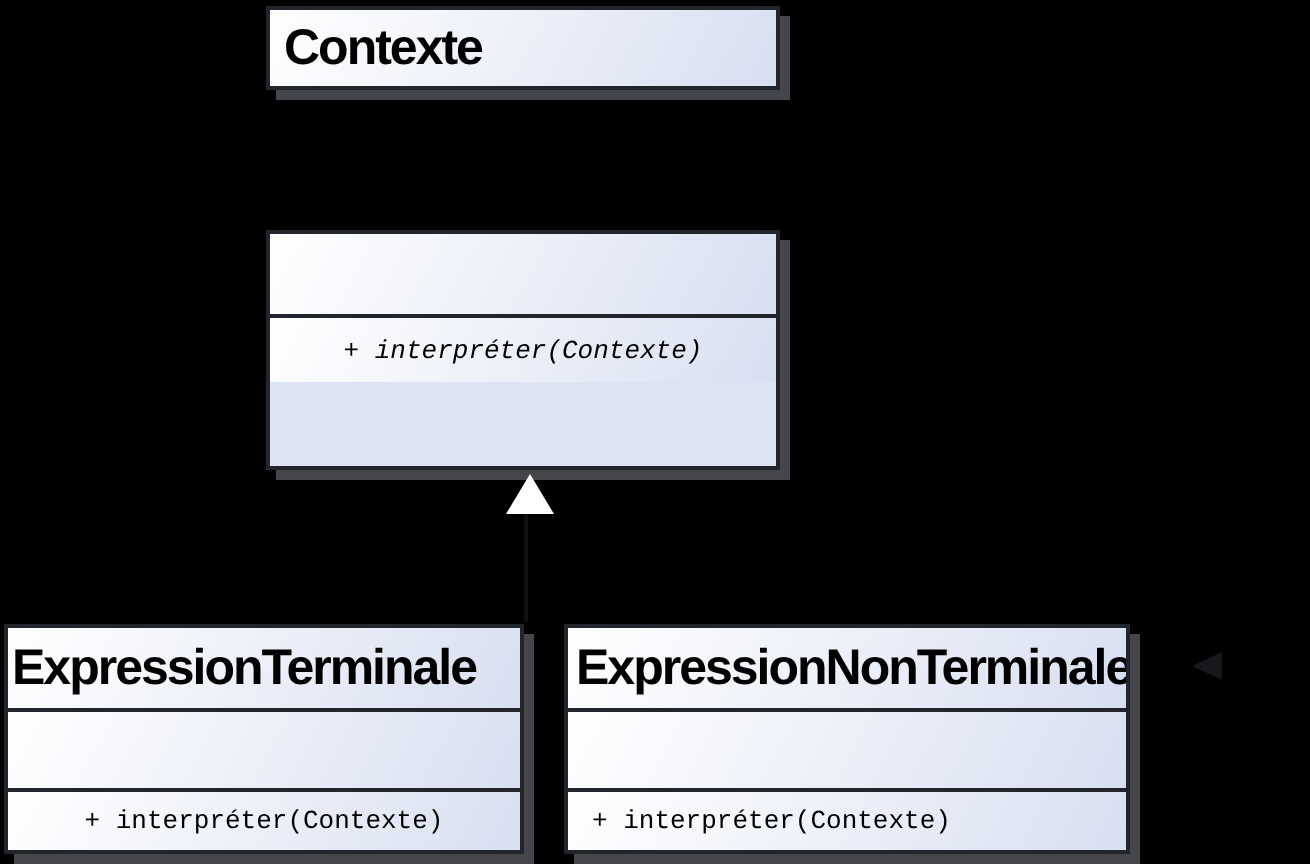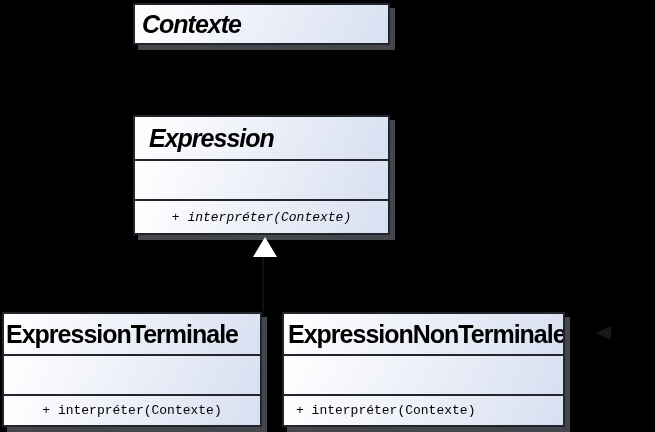--- a/index.html
+++ b/index.html
@@ -45,21 +45,21 @@
   .abstract .method-row {
     font-style: italic;
   }
   .method-row {
     font-family: "Liberation Mono", "DejaVu Sans Mono", monospace;
     font-size: 13px;
     color: #000000;
   }
 
   
-  #box-contexte   { left: 133px; top: 3px;   width: 257px; height: 42px; font-style: italic; }
+  #box-contexte   { left: 133px; top: 3px;   width: 257px; height: 42px; }
   #box-contexte .title-row { height: 38px; padding-left: 7px; }
 
   #box-expression { left: 133px; top: 115px; width: 257px; height: 120px; }
   #box-expression .title-row  { height: 42px; padding-left: 14px; }
   #box-expression .attr-row   { height: 40px; }
   #box-expression .method-row { height: 34px; justify-content: center; }
 
   #box-terminale  { left: 2px;   top: 312px; width: 260px; height: 115px; }
   #box-terminale .title-row  { height: 40px; padding-left: 2px; }
   #box-terminale .attr-row   { height: 40px; }
@@ -105,21 +105,20 @@
 </head>
 <body>
 
 <div class="canvas">
 
   <div class="uml-class" id="box-contexte">
     <div class="row title-row">Contexte</div>
   </div>
 
   <div class="uml-class abstract" id="box-expression">
-    <div class="row title-row">Expression</div>
     <div class="row attr-row"></div>
     <div class="row method-row">+ interpréter(Contexte)</div>
   </div>
 
   <div class="gen-triangle"></div>
   <div class="gen-line"></div>
 
   <div class="uml-class" id="box-terminale">
     <div class="row title-row">ExpressionTerminale</div>
     <div class="row attr-row"></div>

